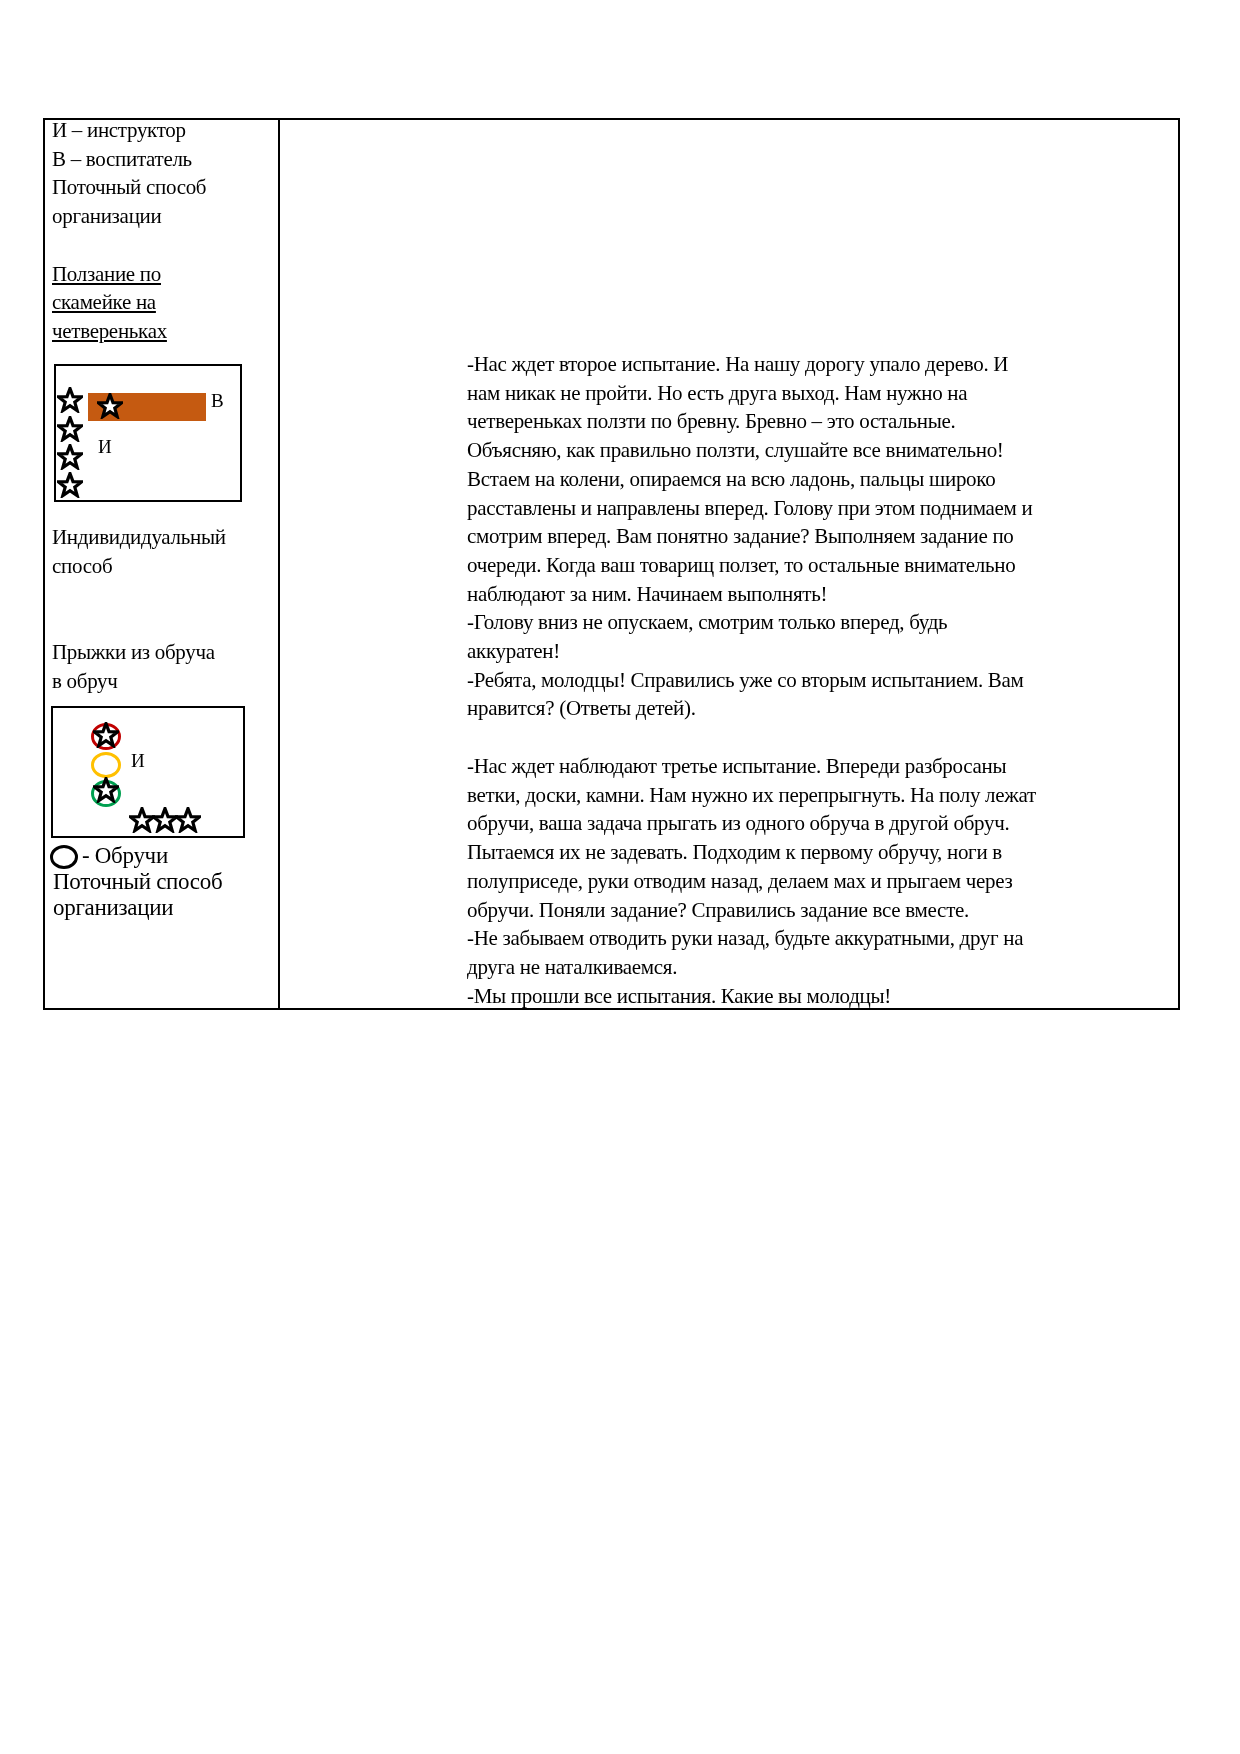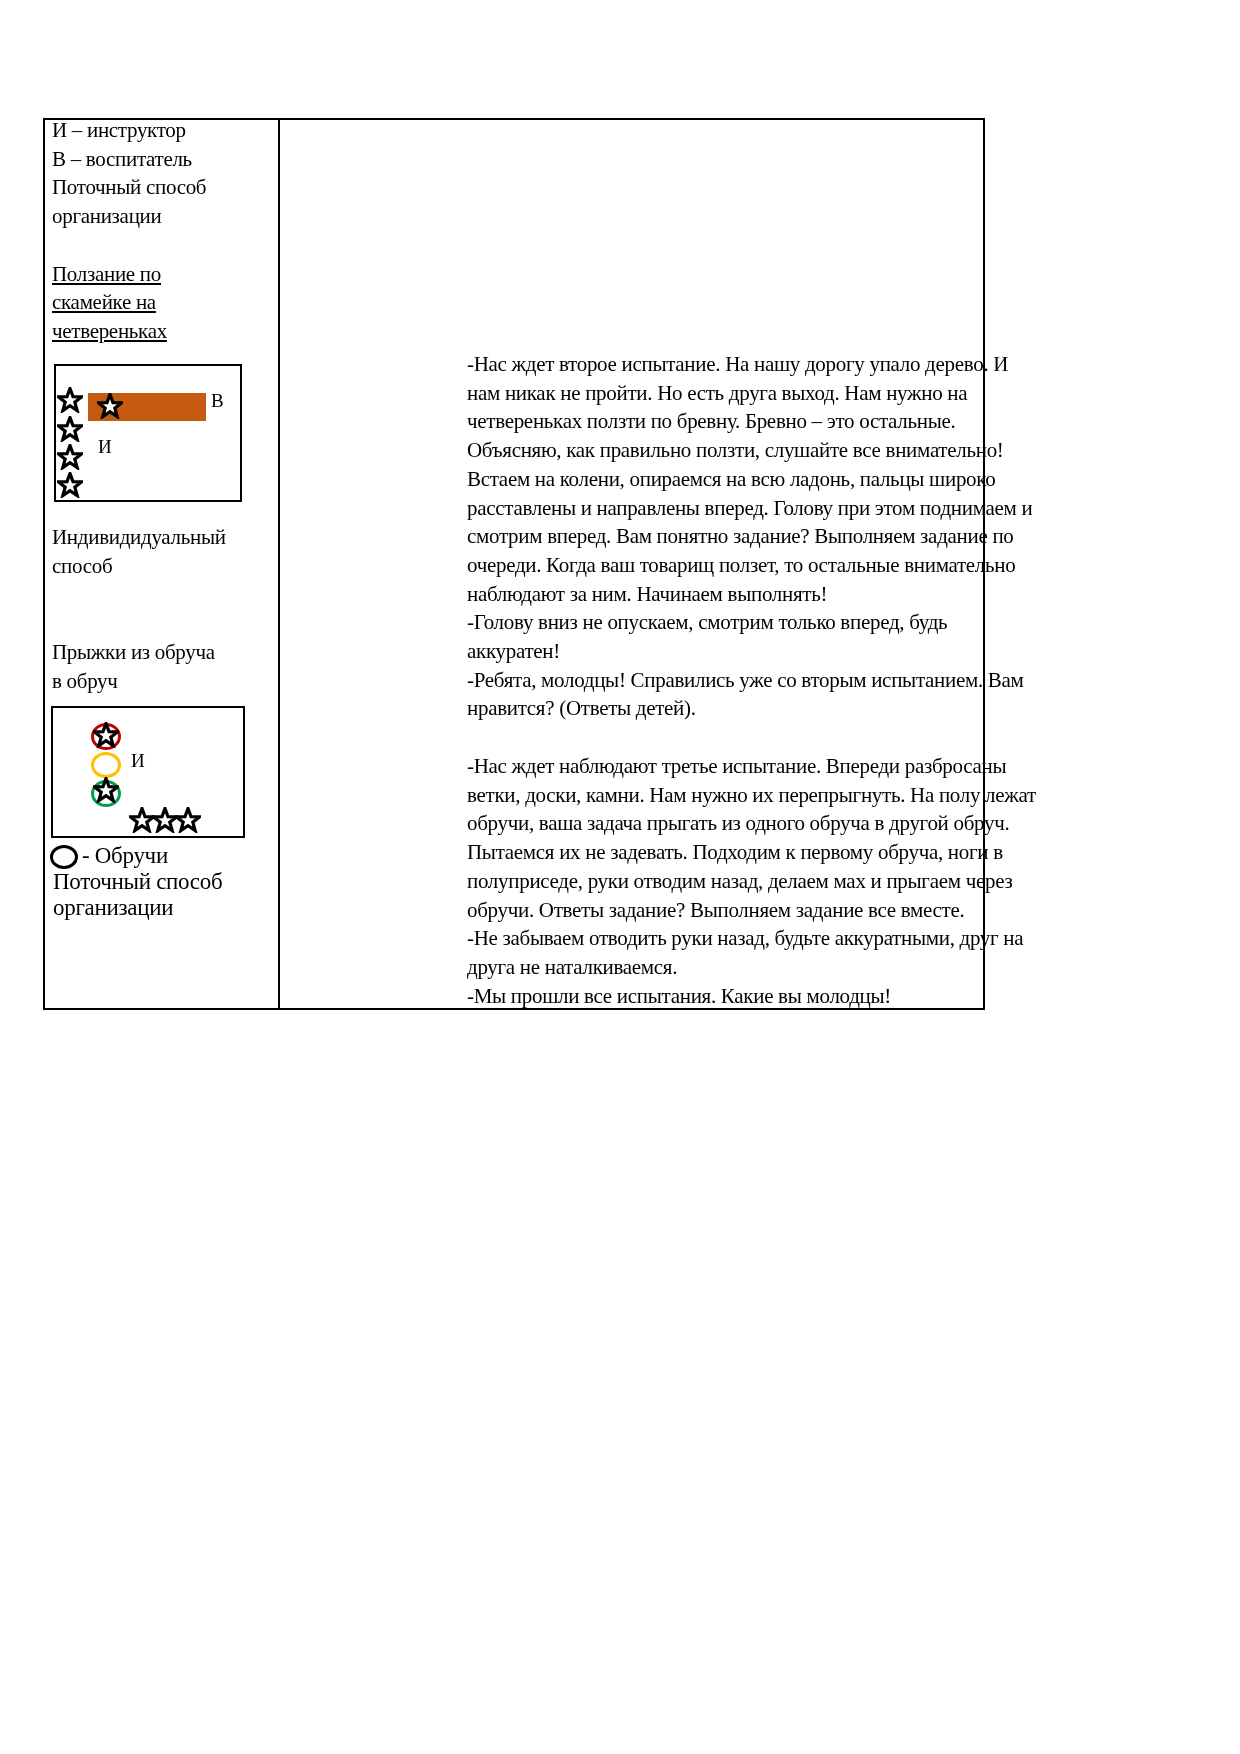--- a/index.html
+++ b/index.html
@@ -3,21 +3,21 @@
   <meta charset="utf-8">
   <style>
     html, body { margin: 0; padding: 0; background: #ffffff; }
     body {
       width: 1240px; height: 1754px; position: relative; overflow: hidden;
       font-family: "Liberation Serif", "DejaVu Serif", serif;
       color: #000;
     }
     .tbl {
       position: absolute; left: 43px; top: 118px;
-      width: 942px; height: 892px;
+      width: 1137px; height: 892px;
       border: 2px solid #000; box-sizing: border-box;
     }
     .col { position: absolute; top: 0; bottom: 0; box-sizing: border-box; }
     .col1 { left: 0; width: 235px; border-right: 2px solid #000; }
     .col2 { left: 235px; width: 178px; border-right: 2px solid #000; }
     .col3 { left: 413px; right: 0; }
     .txt {
       position: absolute; font-size: 21px; line-height: 28.7px; white-space: nowrap;
       letter-spacing: -0.3px;
     }
@@ -123,21 +123,21 @@
       <div class="txt" style="left:9px; top:459.6px;">наблюдают за ним. Начинаем выполнять!</div>
       <div class="txt" style="left:9px; top:488.3px;">-Голову вниз не опускаем, смотрим только вперед, будь</div>
       <div class="txt" style="left:9px; top:517px;">аккуратен!</div>
       <div class="txt" style="left:9px; top:545.7px;">-Ребята, молодцы! Справились уже со вторым испытанием. Вам</div>
       <div class="txt" style="left:9px; top:574.4px;">нравится? (Ответы детей).</div>
     </div>
     <div>
       <div class="txt" style="left:9px; top:632px;">-Нас ждет наблюдают третье испытание. Впереди разбросаны</div>
       <div class="txt" style="left:9px; top:660.7px;">ветки, доски, камни. Нам нужно их перепрыгнуть. На полу лежат</div>
       <div class="txt" style="left:9px; top:689.4px;">обручи, ваша задача прыгать из одного обруча в другой обруч.</div>
-      <div class="txt" style="left:9px; top:718.1px;">Пытаемся их не задевать. Подходим к первому обруча, ноги в</div>
+      <div class="txt" style="left:9px; top:718.1px;">Пытаемся их не задевать. Подходим к первому обручу, ноги в</div>
       <div class="txt" style="left:9px; top:746.8px;">полуприседе, руки отводим назад, делаем мах и прыгаем через</div>
-      <div class="txt" style="left:9px; top:775.5px;">обручи. Ответы задание? Выполняем задание все вместе.</div>
+      <div class="txt" style="left:9px; top:775.5px;">обручи. Поняли задание? Справились задание все вместе.</div>
       <div class="txt" style="left:9px; top:804.2px;">-Не забываем отводить руки назад, будьте аккуратными, друг на</div>
       <div class="txt" style="left:9px; top:832.9px;">друга не наталкиваемся.</div>
       <div class="txt" style="left:9px; top:861.6px;">-Мы прошли все испытания. Какие вы молодцы!</div>
     </div>
   </div>
 </div>
 
 </body></html>

